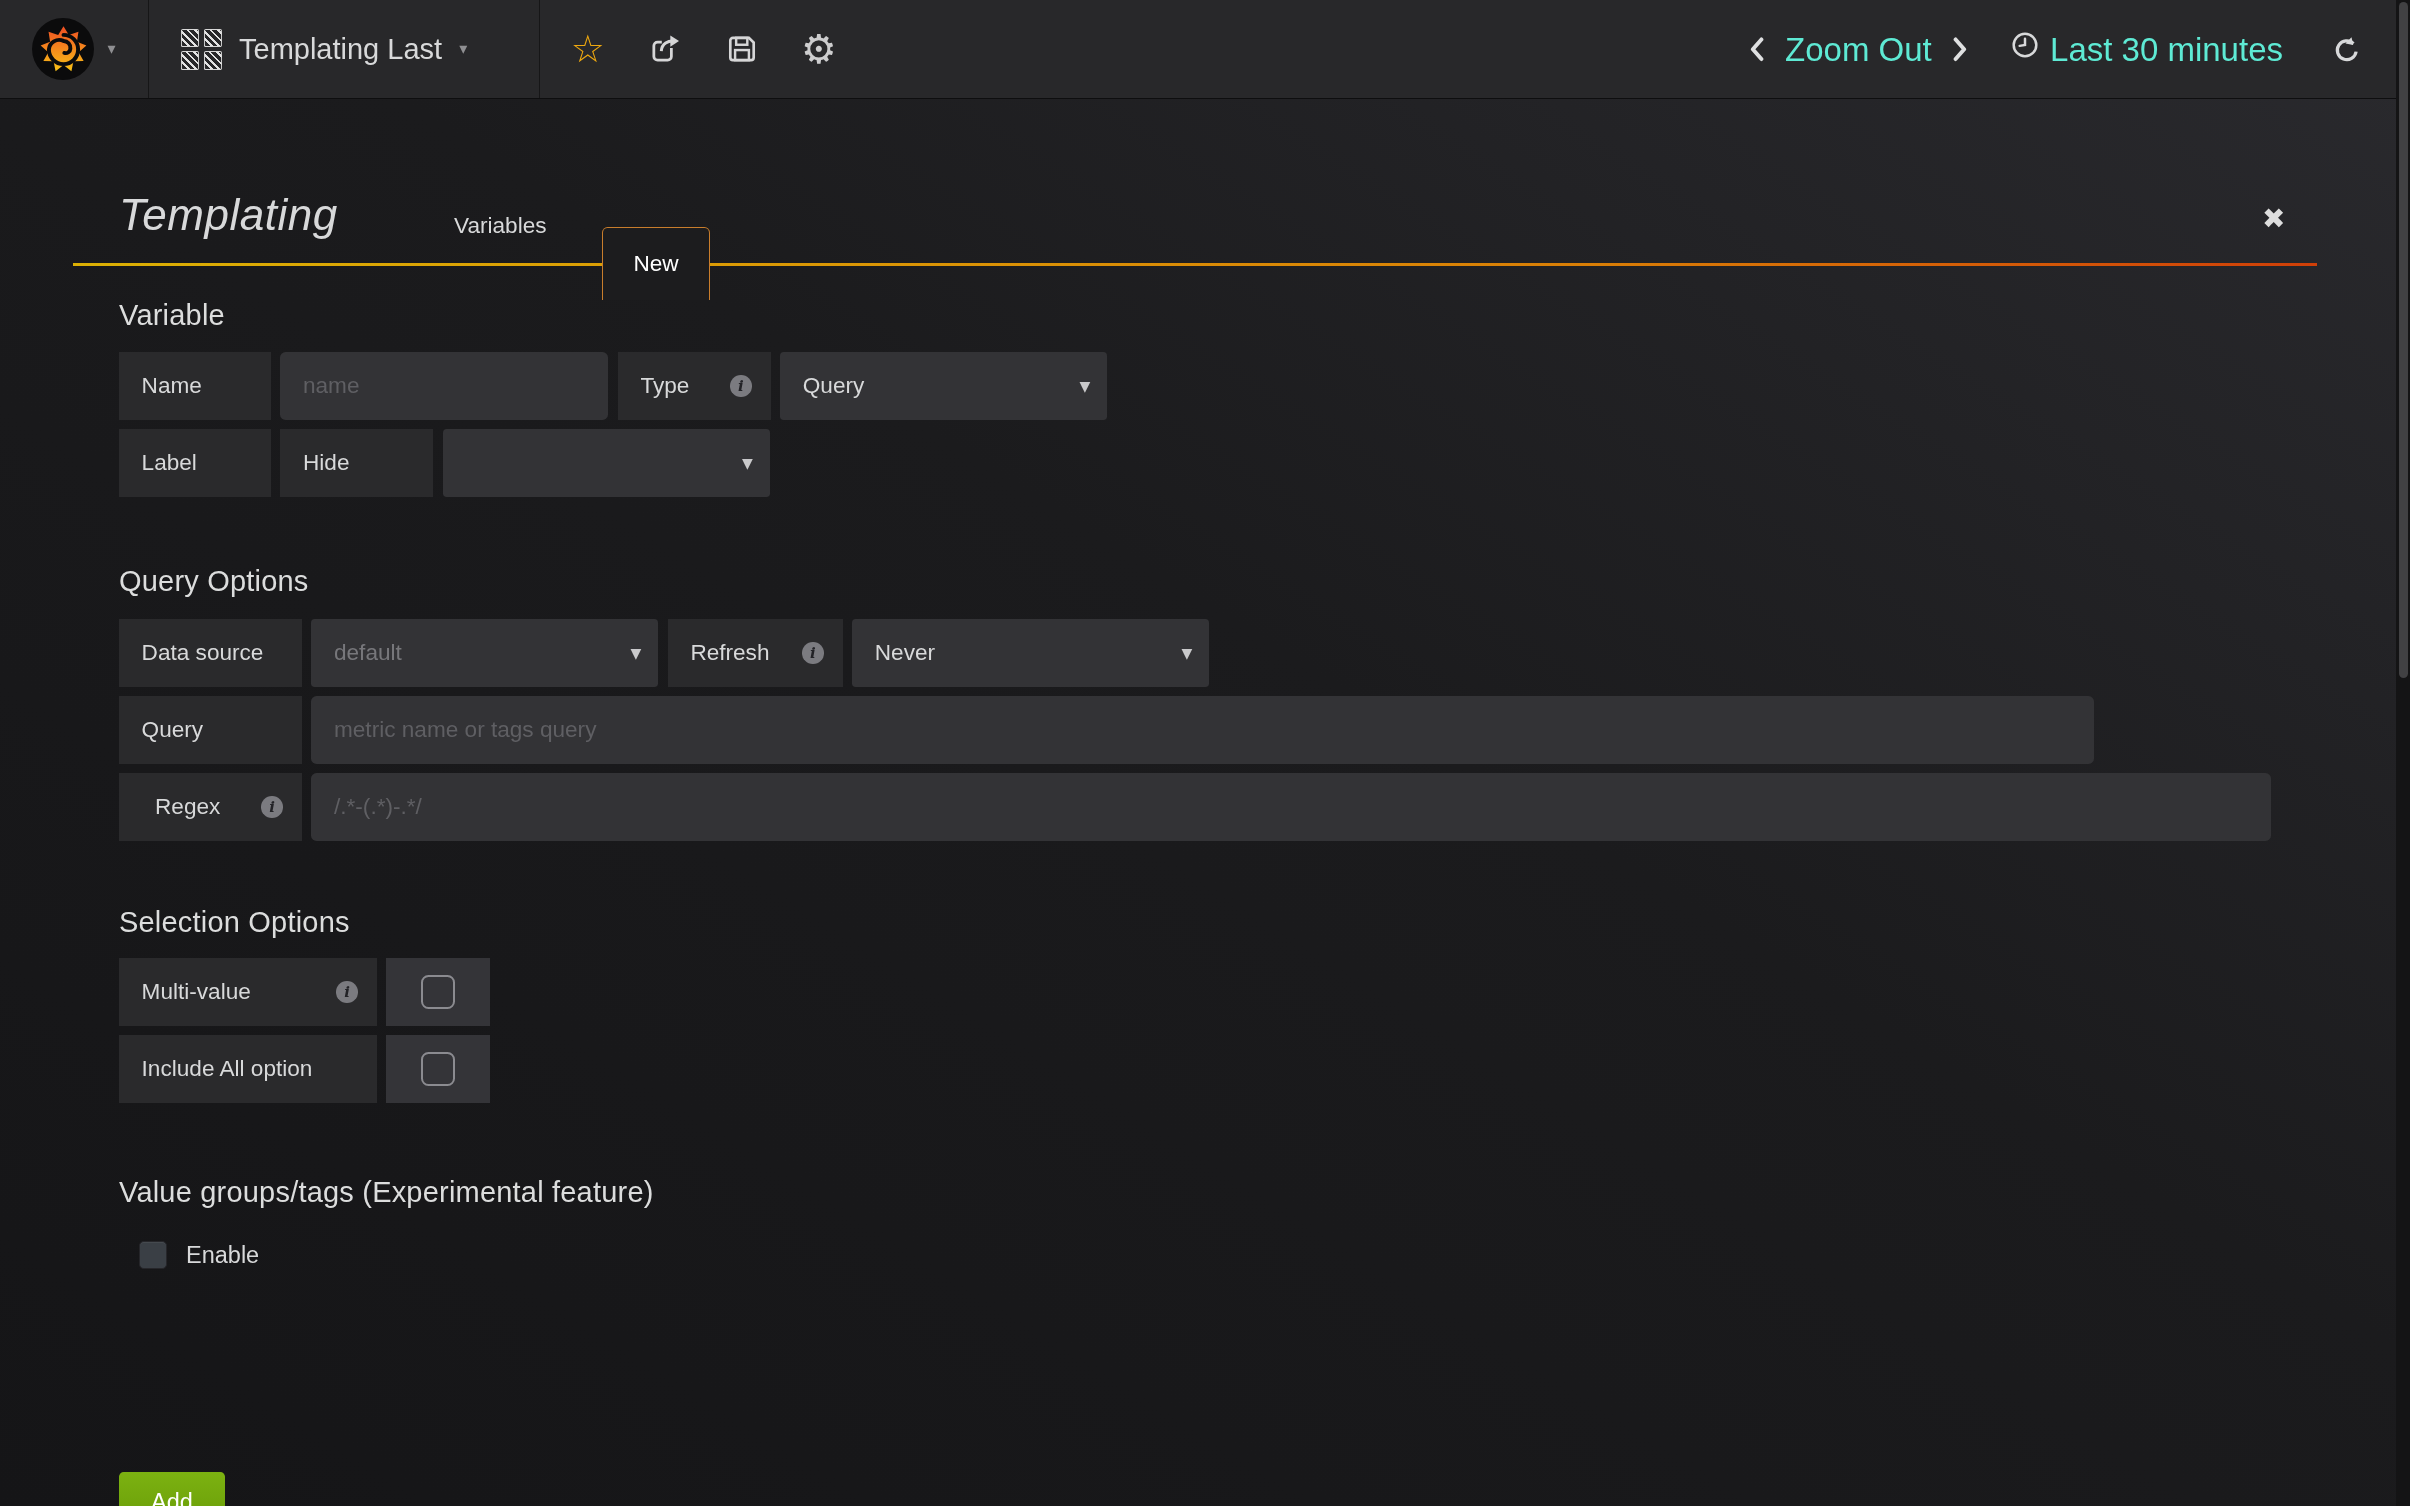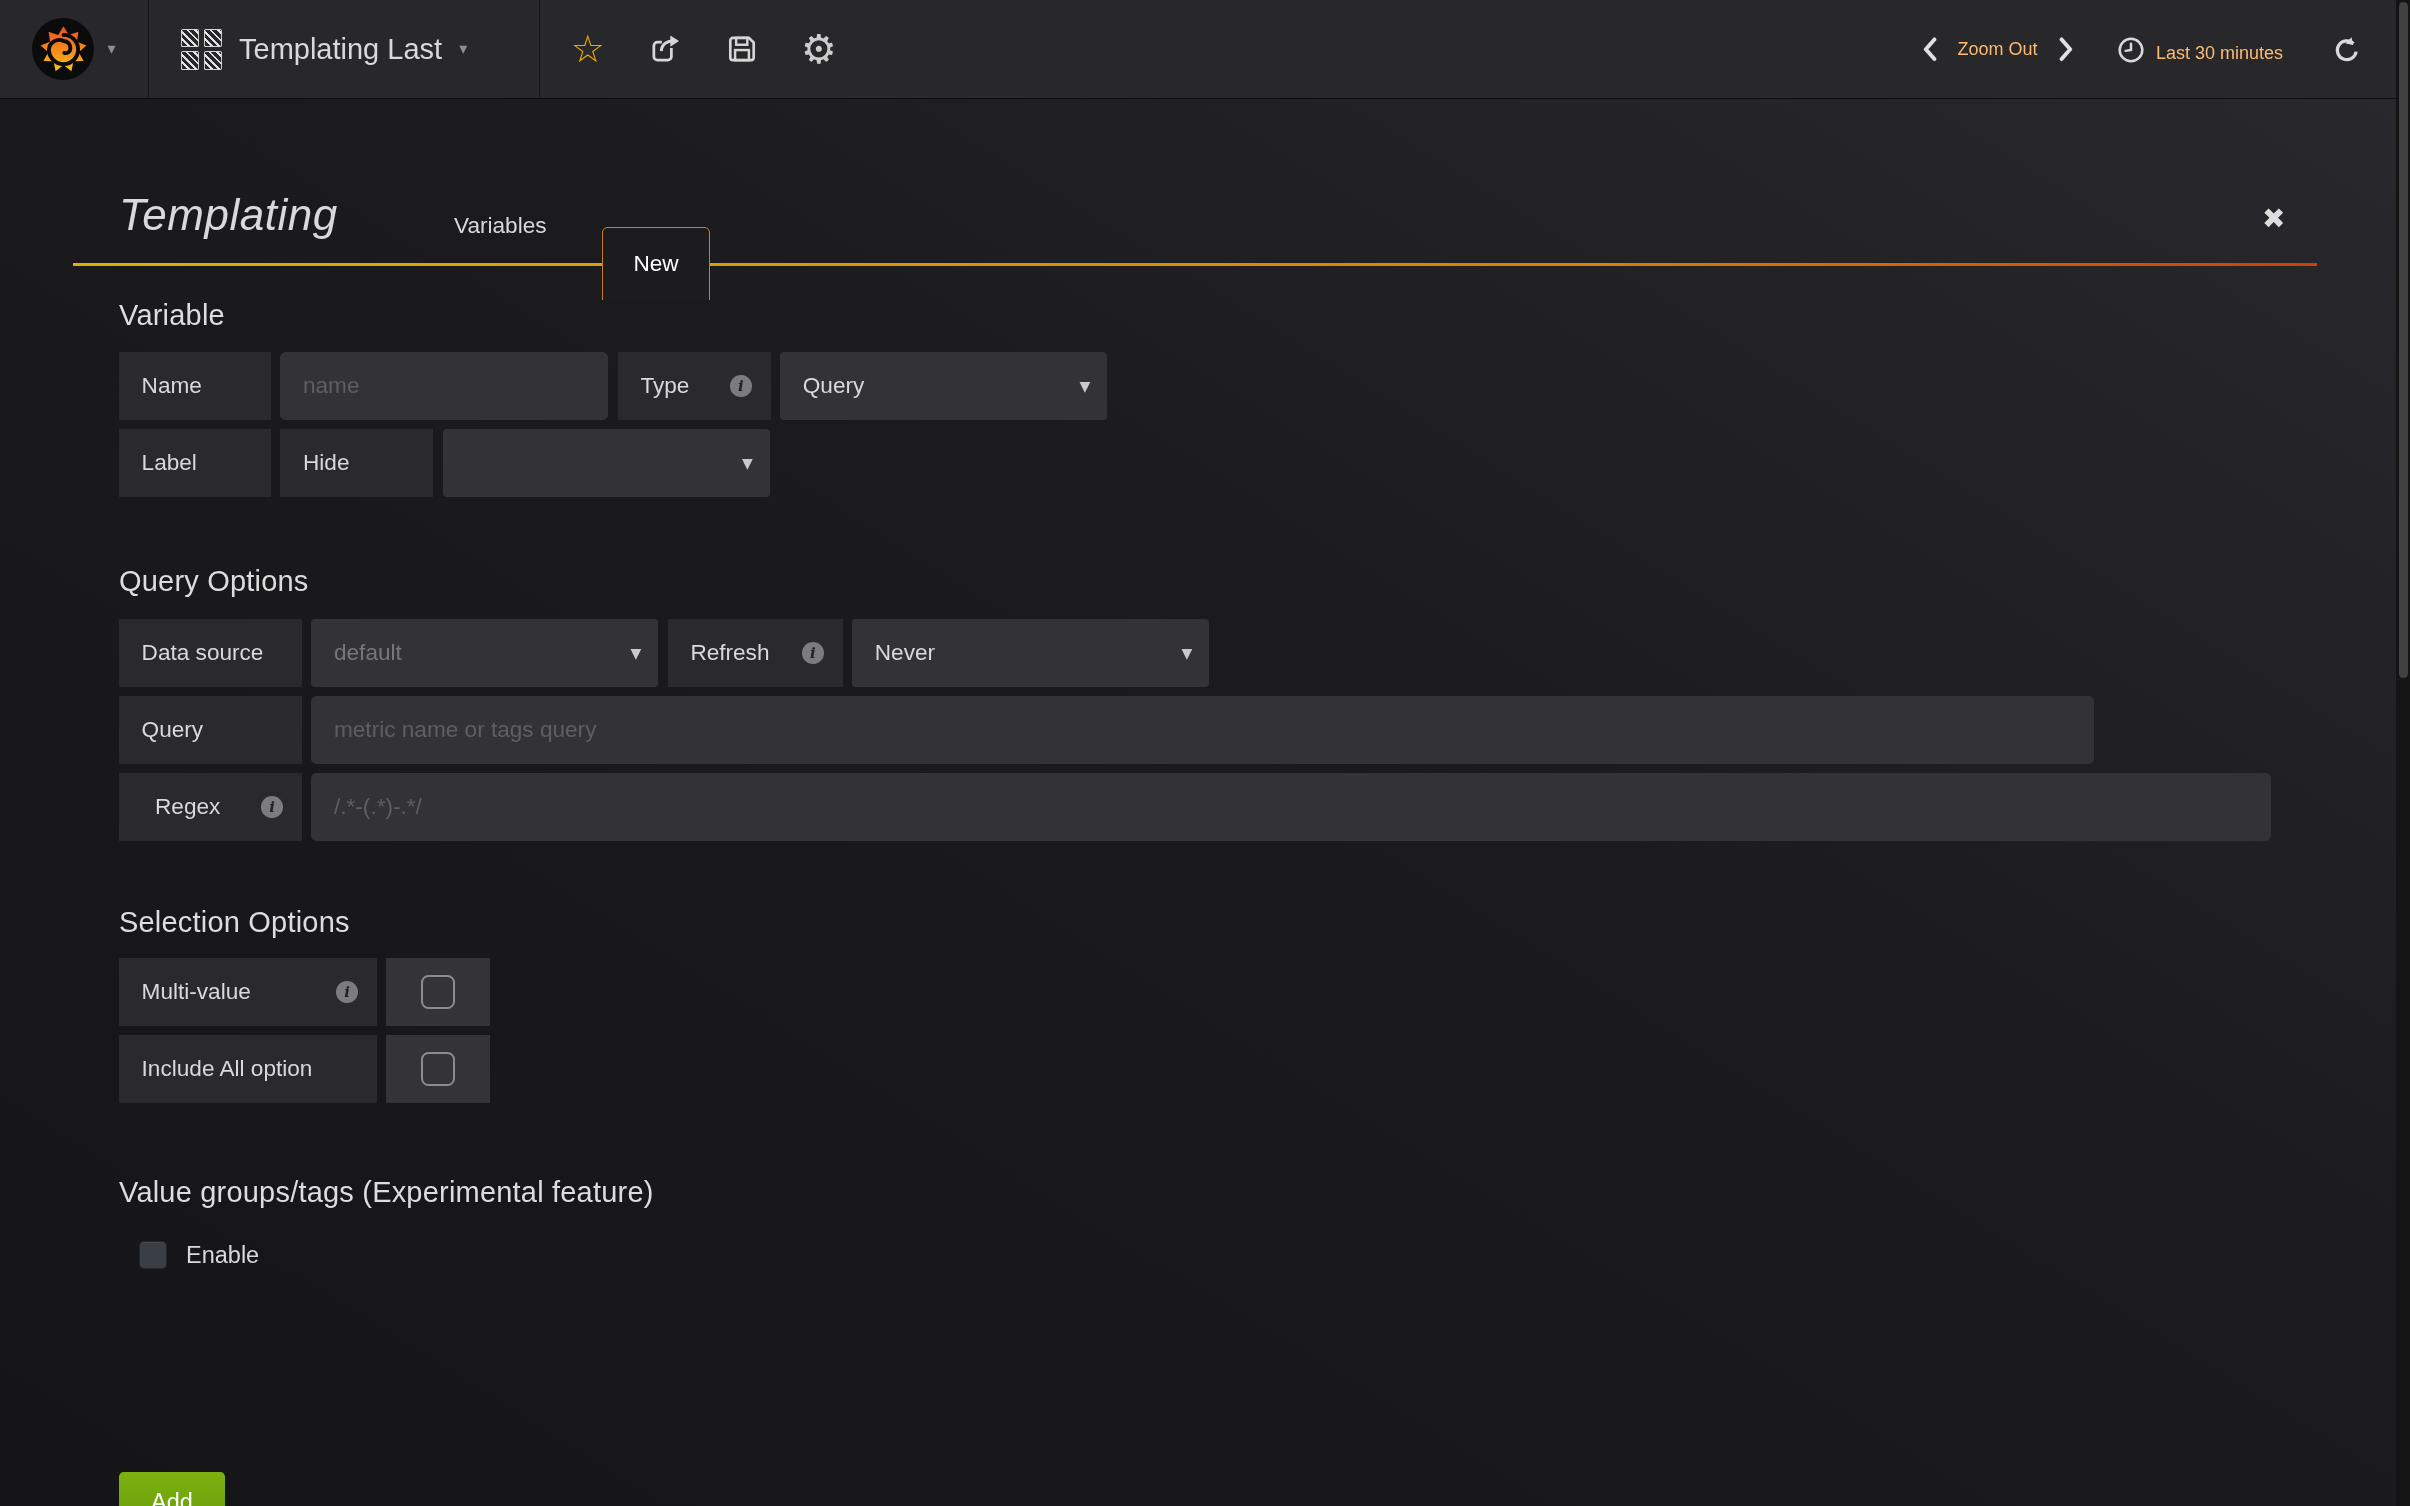--- a/index.html
+++ b/index.html
@@ -19,21 +19,21 @@
   .grid-icon { width:41px; height:41px; display:grid; grid-template-columns:1fr 1fr; grid-template-rows:1fr 1fr; gap:4.7px; flex:none; }
   .grid-icon span { border-radius:1.9px;
       background:repeating-linear-gradient(45deg,#e3e3e3 0 1.9px,rgba(0,0,0,0) 1.9px 5.2px);
       box-shadow:inset 0 0 0 0.9px #d9d9d9; }
   .picker-title { color:#d8d9da; font-size:29px; white-space:nowrap; }
   .nav-actions { display:flex; align-items:center; padding-left:9.4px; }
   .nav-icon-btn { width:77px; height:99px; display:flex; align-items:center; justify-content:center; cursor:pointer; }
   .star-glyph { font-size:38px; color:#eea80f; font-family:"DejaVu Sans",sans-serif; line-height:1; }
   .gear-glyph { font-size:40px; color:#cdcdce; font-family:"DejaVu Sans",sans-serif; line-height:1; }
   .nav-right { position:absolute; right:49px; top:0; height:99px; display:flex; align-items:center; }
-  .nav-right .txt { color:#fdba74; font-size:18px; white-space:nowrap; }
+  .nav-right .txt { color:#5eead4; font-size:33px; white-space:nowrap; }
   .gap22 { width:21px; } .gap46 { width:43px; } .gap12 { width:11.3px; } .gap52 { width:49px; }
   .chev-btn, .small-btn { display:flex; align-items:center; justify-content:center; cursor:pointer; }
 
   
   .scrollbar-track { position:absolute; right:0; top:0; width:15px; height:1507px; background:#141415; z-index:50; }
   .scrollbar-thumb { position:absolute; right:2.8px; top:1.9px; width:9.4px; height:676px; background:#414143; border-radius:4.7px; }
 
   
   .page-title { position:absolute; left:119px; top:190px; font-size:44px; font-style:italic;
                 color:#d8d9da; letter-spacing:0.5px; }
@@ -144,21 +144,21 @@
       </div>
       <span class="gap22"></span>
       <span class="txt">Zoom Out</span>
       <span class="gap22"></span>
       <div class="chev-btn">
         <svg width="15" height="24.5" viewBox="0 0 12 20">
           <path d="M2 2 L9 10 L2 18" fill="none" stroke="#dfe0e1" stroke-width="3.2" stroke-linecap="round" stroke-linejoin="round"></path>
         </svg>
       </div>
       <span class="gap46"></span>
-      <div class="small-btn" style="display:flex;align-items:flex-end;">
+      <div class="small-btn" style="display:flex;align-items:flex-start;">
         <svg width="28" height="28" viewBox="0 0 26 26">
           <circle cx="13" cy="13" r="10.5" fill="none" stroke="#d8d9da" stroke-width="2.3"></circle>
           <path d="M13 7.2 V13 L8 13.8" fill="none" stroke="#d8d9da" stroke-width="2.3" stroke-linecap="round"></path>
         </svg>
         <span class="gap12"></span>
         <span class="txt">Last 30 minutes</span>
       </div>
       <span class="gap52"></span>
       <div class="small-btn">
         <svg width="30" height="30" viewBox="0 0 28 28">

